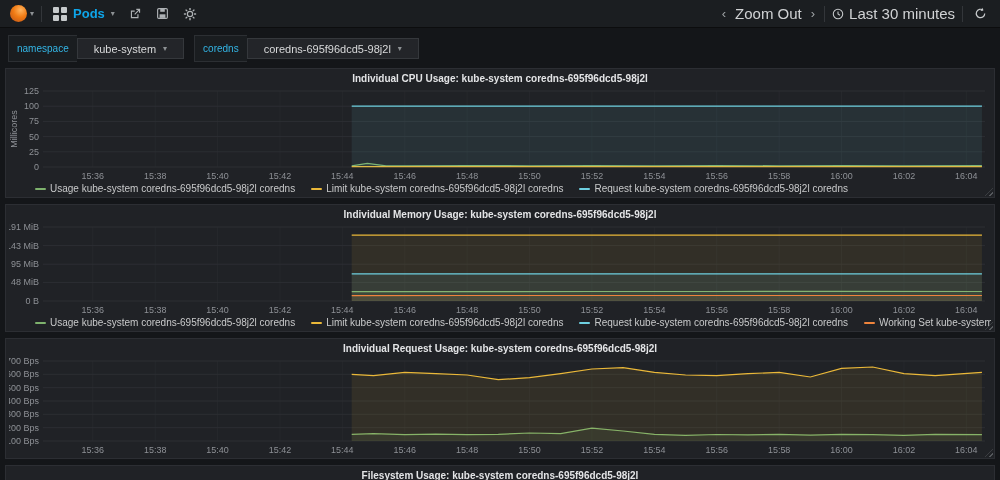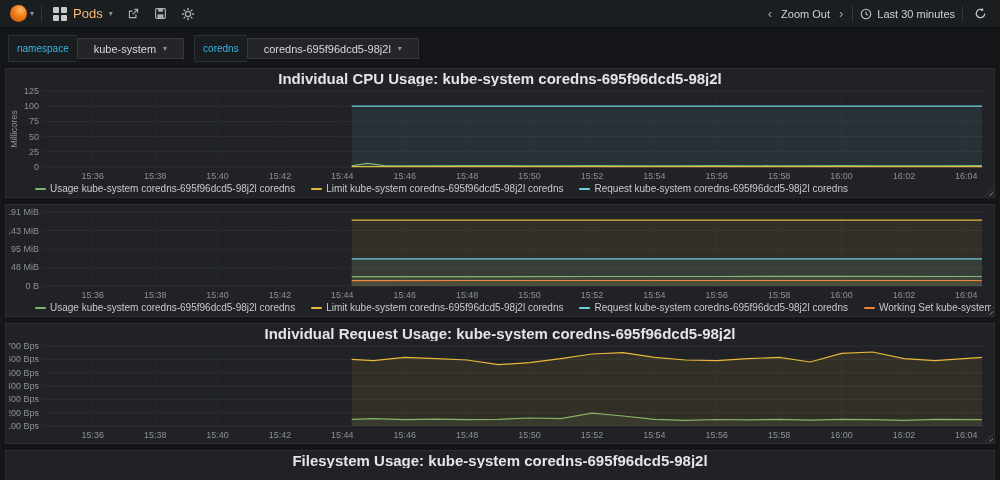--- a/index.html
+++ b/index.html
@@ -10,43 +10,43 @@
   .navbar{height:28px;background:#1b1e21;border-bottom:1px solid #0c0d0e;
     display:flex;align-items:center;justify-content:space-between;padding:0 10px}
   .nav-left,.nav-right{display:flex;align-items:center;gap:7px}
   .logo-btn{display:flex;align-items:center;gap:3px;cursor:pointer}
   .logo{width:17px;height:17px;border-radius:50%;
     background:radial-gradient(circle at 62% 30%,#ffb45e 0%,#f07a13 45%,#b9511a 100%);
     display:inline-block}
   .caret{color:#8d9194;font-size:8px;line-height:1}
   .vdiv{width:1px;height:16px;background:#33363a}
   .dash-picker{display:flex;align-items:center;gap:6px;cursor:pointer;padding:0 4px}
-  .dash-title{font-size:13px;font-weight:400;color:#fdba74}
+  .dash-title{font-size:13px;font-weight:700;color:#0ea5e9}
   .nav-ico{display:flex;align-items:center;justify-content:center;width:20px;height:20px;
     cursor:pointer;color:#aeb2b5}
   .nav-ico svg{display:block}
   .apps-grid{display:grid;grid-template-columns:6px 6px;grid-template-rows:6px 6px;gap:2px}
   .apps-grid span{background:#c7cacc;border-radius:1px}
-  .tp-text{font-size:11px;color:#d0d2d4;cursor:pointer}
+  .tp-text{font-size:15px;color:#d0d2d4;cursor:pointer}
   .chev{font-size:13px;color:#9fa3a6;cursor:pointer;padding:0 2px}
   .clock-group{display:flex;align-items:center;gap:5px;cursor:pointer}
 
   
   .submenu{display:flex;align-items:center;gap:10px;padding:7px 8px 6px}
   .var-group{display:flex;align-items:center}
   .var-label{font-size:10px;color:#33b5e5;background:#1a1d20;border:1px solid #2c2f33;
     border-right:none;padding:3px 8px;height:27px;display:flex;align-items:center}
   .var-value{font-size:11px;color:#d8d9da;background:#232529;border:1px solid #35383c;
     padding:3px 16px;height:21px;display:flex;align-items:center;gap:7px;cursor:pointer}
 
   
   .panels{padding:0 5px}
   .panel{background:#202226;border:1px solid #2c2e33;margin-bottom:6px;
     padding:2px 3px 2px;position:relative}
-  .panel-title{text-align:center;font-size:15px;font-weight:700;color:#e3e4e6;
+  .panel-title{text-align:center;font-size:10px;font-weight:700;color:#e3e4e6;
     line-height:15px;height:15px;cursor:pointer;white-space:nowrap;overflow:hidden}
   .chart-svg{display:block;width:100%}
   .chart-svg text{fill:#8e9196;font-size:9px;font-family:"Liberation Sans",sans-serif}
   .legend{display:flex;gap:16px;padding-left:26px;font-size:10px;color:#c8c9ca;
     height:13px;align-items:center;white-space:nowrap;overflow:hidden}
   .legend-item{display:inline-flex;align-items:center;cursor:pointer}
   .legend-line{width:11px;height:2px;margin-right:4px;display:inline-block;border-radius:1px}
   .resize{position:absolute;right:1px;bottom:1px;width:8px;height:8px;cursor:nwse-resize;
     background:repeating-linear-gradient(-45deg,transparent 0 2px,#55585c 2px 3px);
     clip-path:polygon(100% 0,100% 100%,0 100%)}
@@ -203,20 +203,21 @@
           <span>Limit kube-system coredns-695f96dcd5-98j2l coredns</span>
         </span>
         <span class="legend-item">
           <span class="legend-line" style="background:#6ed0e0"></span>
           <span>Request kube-system coredns-695f96dcd5-98j2l coredns</span>
         </span>
       </div>
       <div class="resize"></div>
     </div>
     <div class="panel">
+      <div class="panel-title">Individual Memory Usage: kube-system coredns-695f96dcd5-98j2l</div>
       <svg class="chart-svg" viewBox="0 0 986 94" preserveAspectRatio="none" style="height: 94px;">
         <line x1="84.1" y1="5" x2="84.1" y2="79" stroke="#26282c" stroke-width="1"></line>
         <text x="84.1" y="91" text-anchor="middle">15:36</text>
         <line x1="146.8" y1="5" x2="146.8" y2="79" stroke="#26282c" stroke-width="1"></line>
         <text x="146.8" y="91" text-anchor="middle">15:38</text>
         <line x1="209.4" y1="5" x2="209.4" y2="79" stroke="#26282c" stroke-width="1"></line>
         <text x="209.4" y="91" text-anchor="middle">15:40</text>
         <line x1="272.1" y1="5" x2="272.1" y2="79" stroke="#26282c" stroke-width="1"></line>
         <text x="272.1" y="91" text-anchor="middle">15:42</text>
         <line x1="334.7" y1="5" x2="334.7" y2="79" stroke="#26282c" stroke-width="1"></line>

